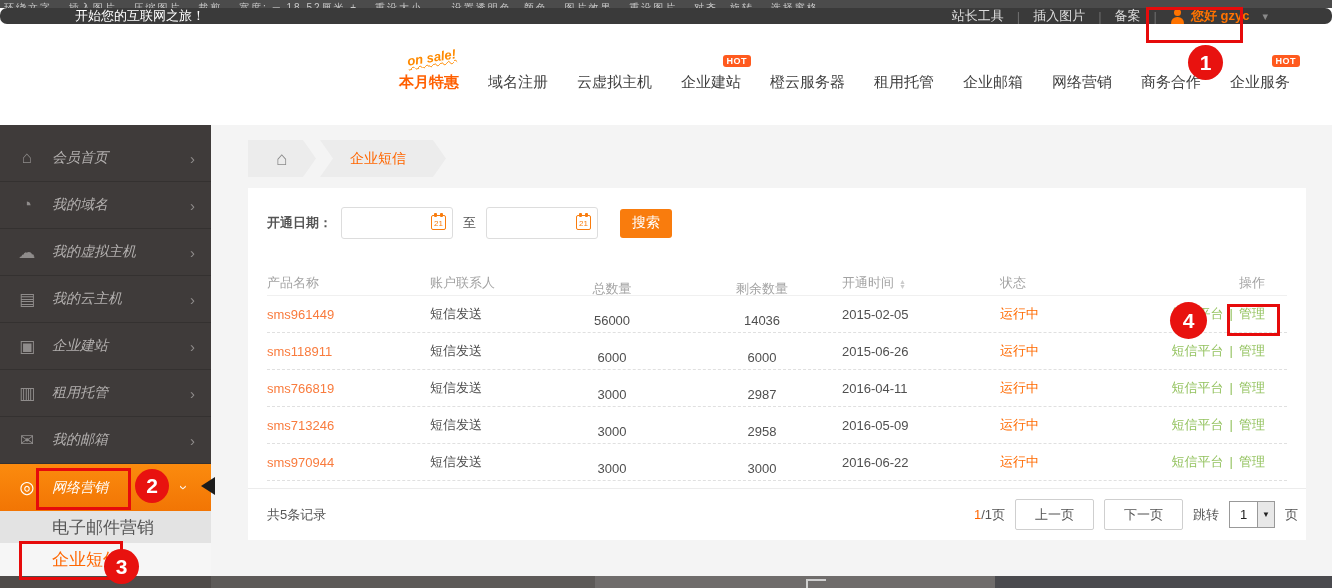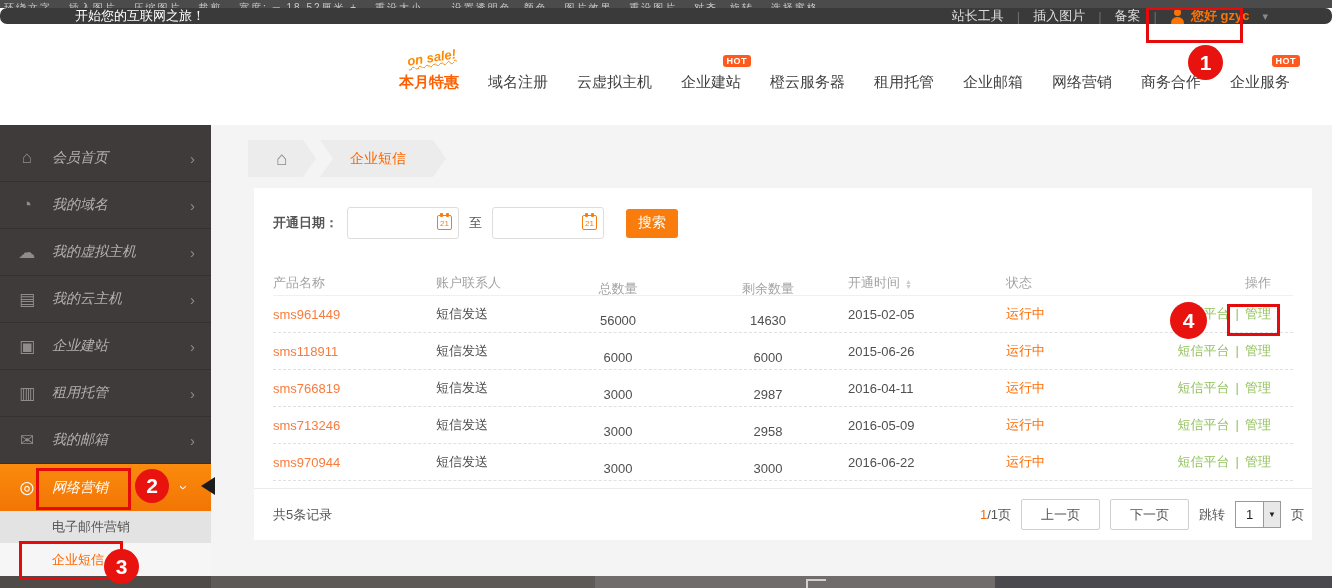--- a/index.html
+++ b/index.html
@@ -35,33 +35,33 @@
   
   .sidebar { left:0; top:125px; width:211px; height:451px; background:#3f3b3a; overflow:hidden; }
   .side-pad { height:10px; }
   .side-item { position:relative; height:47px; display:flex; align-items:center; border-bottom:1px solid #343130; cursor:pointer; }
   .side-item .glyph { position:absolute; left:14px; width:26px; text-align:center; font-size:17px; color:#8f8c8b; }
   .side-item .lbl { margin-left:52px; font-size:14px; color:#b3b0af;font-style:italic; }
   .side-item .chev { position:absolute; right:16px; color:#8f8c8b; font-size:15px; }
   .side-item.active { background:linear-gradient(#fb8b0e,#f27504); border-bottom:none; }
   .side-item.active .glyph, .side-item.active .lbl { color:#fff; }
   .side-item.active .chev { color:rgba(255,255,255,.95); transform:rotate(90deg); right:24px; }
-  .sub-item { height:32px; display:flex; align-items:center; font-size:13px; cursor:pointer; }
+  .sub-item { height:32px; display:flex; align-items:center; font-size:17px; cursor:pointer; }
   .sub-item .lbl { margin-left:52px; }
   .sub-item.email { background:#e3e3e3; color:#555; }
   .sub-item.sms { height:33px; background:#f6f6f6; color:#ff6600; }
 
   
   .content-bg { left:211px; top:125px; width:1121px; height:451px; background:#f4f4f4; }
   .breadcrumb { left:248px; top:140px; height:37px; display:flex; gap:4px; }
   .crumb { background:#ececec; height:37px; display:flex; align-items:center; }
   .crumb.home { width:68px; justify-content:center; clip-path:polygon(0 0, calc(100% - 13px) 0, 100% 50%, calc(100% - 13px) 100%, 0 100%); color:#8b8b8b; font-size:19px; cursor:pointer; }
   .crumb.cur { width:126px; padding-left:30px; clip-path:polygon(0 0, calc(100% - 13px) 0, 100% 50%, calc(100% - 13px) 100%, 0 100%, 13px 50%); color:#ff6600; font-size:14px; }
 
-  .card { left:254px; top:188px; width:1058px; height:352px; background:#fff; }
+  .card { left:248px; top:188px; width:1058px; height:352px; background:#fff; }
   .filter-row { position:absolute; left:19px; top:20px; height:30px; display:flex; align-items:center; font-size:13px; color:#555; }
   .filter-label { font-weight:bold; margin-right:9px; }
   .date-input { position:relative; width:112px; height:32px; border:1px solid #ddd; border-radius:3px; background:#fff; cursor:text; }
   .cal-icon { position:absolute; right:6px; top:7px; width:15px; height:15px; border:1px solid #f97c0d; border-radius:2px; font-size:8px; color:#f97c0d; text-align:center; line-height:15px; cursor:pointer; }
   .cal-icon::before { content:''; position:absolute; top:-3px; left:2px; width:3px; height:4px; background:#f97c0d; border-radius:1px; }
   .cal-icon::after { content:''; position:absolute; top:-3px; right:2px; width:3px; height:4px; background:#f97c0d; border-radius:1px; }
   .to-label { margin:0 10px; }
   .search-btn { margin-left:22px; width:52px; height:29px; background:#f97c0d; color:#fff; border:none; border-radius:3px; font-size:14px; cursor:pointer; font-family:inherit; }
 
   .grid-row { position:absolute; left:19px; width:1020px; display:grid; grid-template-columns:163px 112px 140px 160px 158px 162px 125px; align-items:center; font-size:13px; }
@@ -229,21 +229,21 @@
           </span>
       </div>
       <div class="c6">状态</div>
       <div class="c7">操作</div>
     </div>
 
     <div class="grid-row trow" style="top:108px">
       <div class="c1 pname">sms961449</div>
       <div class="c2">短信发送</div>
       <div class="c3">56000</div>
-      <div class="c4">14630</div>
+      <div class="c4">14036</div>
       <div class="c5">2015-02-05</div>
       <div class="c6 status">运行中</div>
       <div class="c7"><span class="op-link">短信平台</span><span class="op-sep">|</span><span class="op-link">管理</span></div>
     </div>
     <div class="grid-row trow" style="top:145px">
       <div class="c1 pname">sms118911</div>
       <div class="c2">短信发送</div>
       <div class="c3">6000</div>
       <div class="c4">6000</div>
       <div class="c5">2015-06-26</div>

